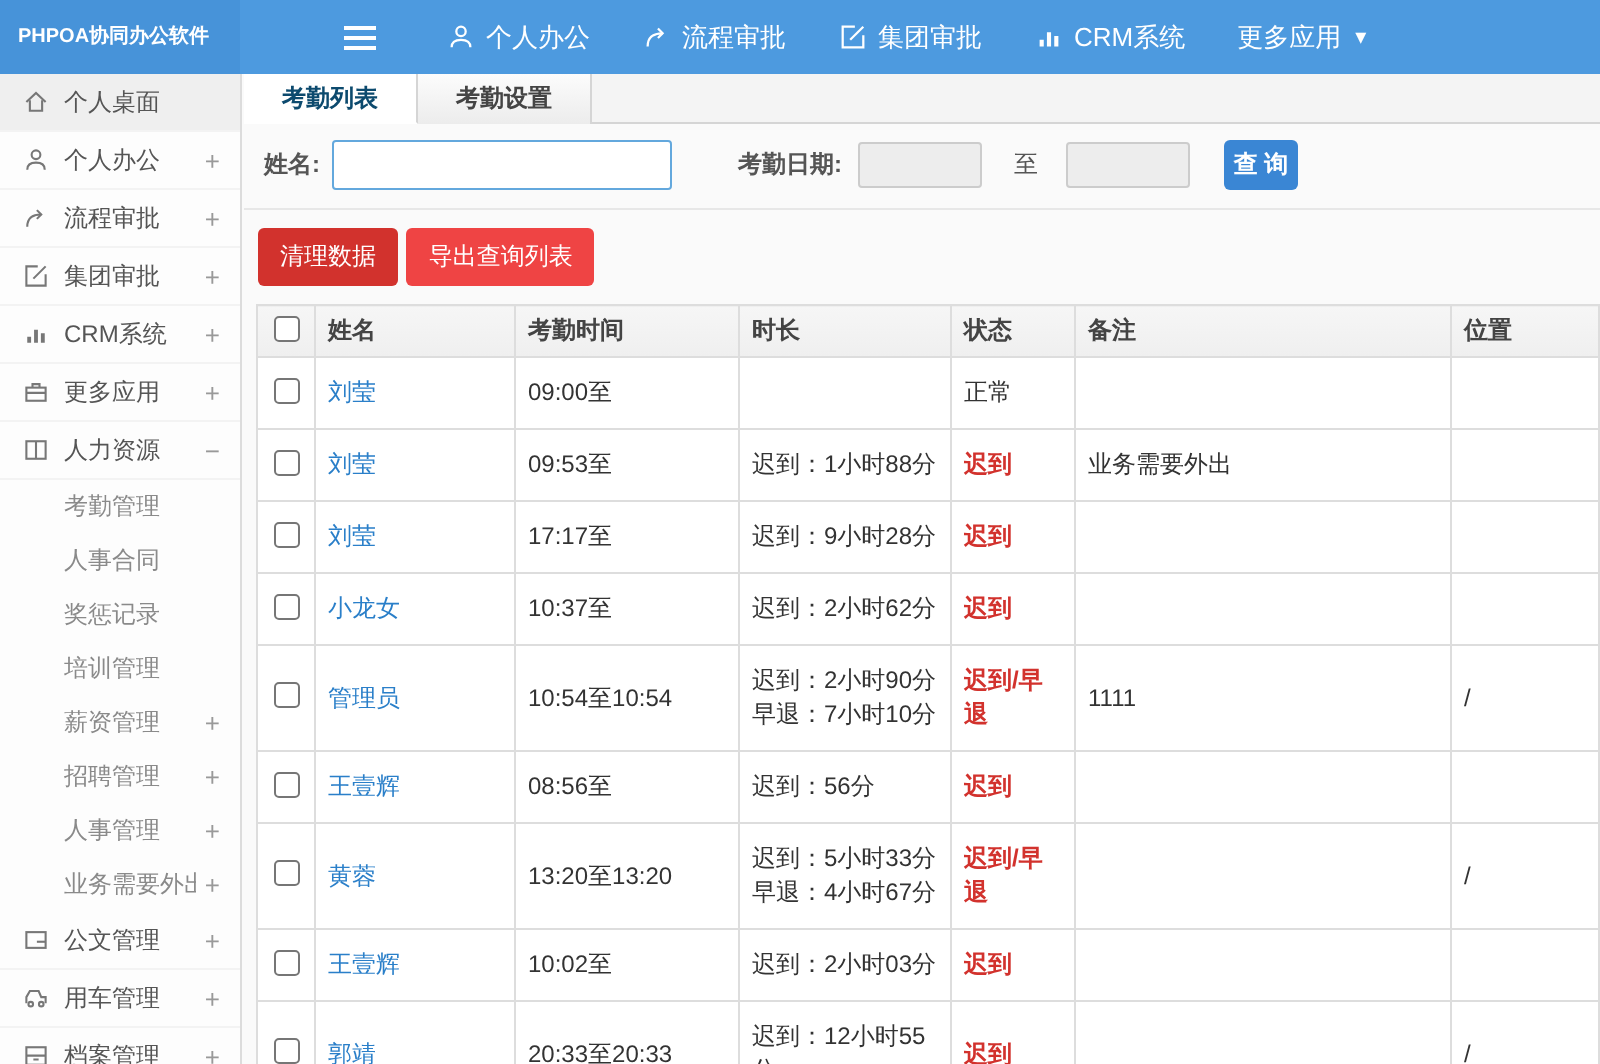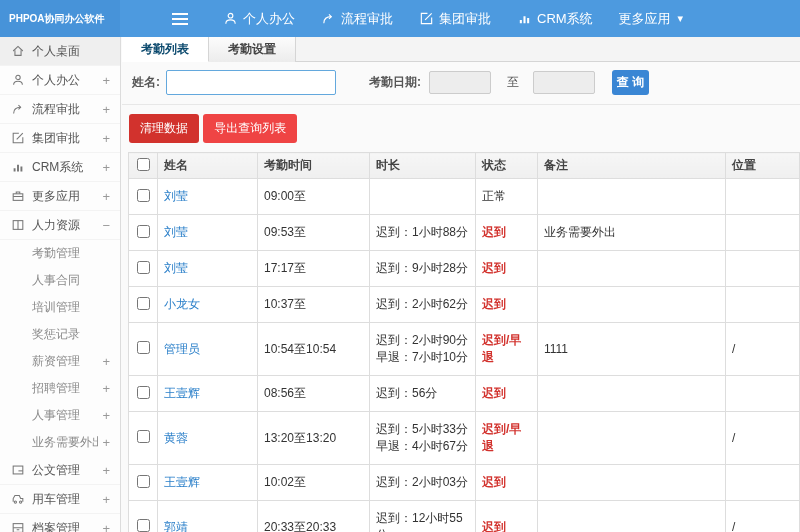--- a/index.html
+++ b/index.html
@@ -173,24 +173,24 @@
       <span class="expand-sign">−</span>
     </div>
     <div class="side-sub">
       <div class="side-item">
         <span class="lbl">考勤管理</span>
       </div>
       <div class="side-item">
         <span class="lbl">人事合同</span>
       </div>
       <div class="side-item">
+        <span class="lbl">奖惩记录</span>
+      </div>
+      <div class="side-item">
         <span class="lbl">培训管理</span>
-      </div>
-      <div class="side-item">
-        <span class="lbl">奖惩记录</span>
       </div>
       <div class="side-item">
         <span class="lbl">薪资管理</span>
         <span class="expand-sign">+</span>
       </div>
       <div class="side-item">
         <span class="lbl">招聘管理</span>
         <span class="expand-sign">+</span>
       </div>
       <div class="side-item">

